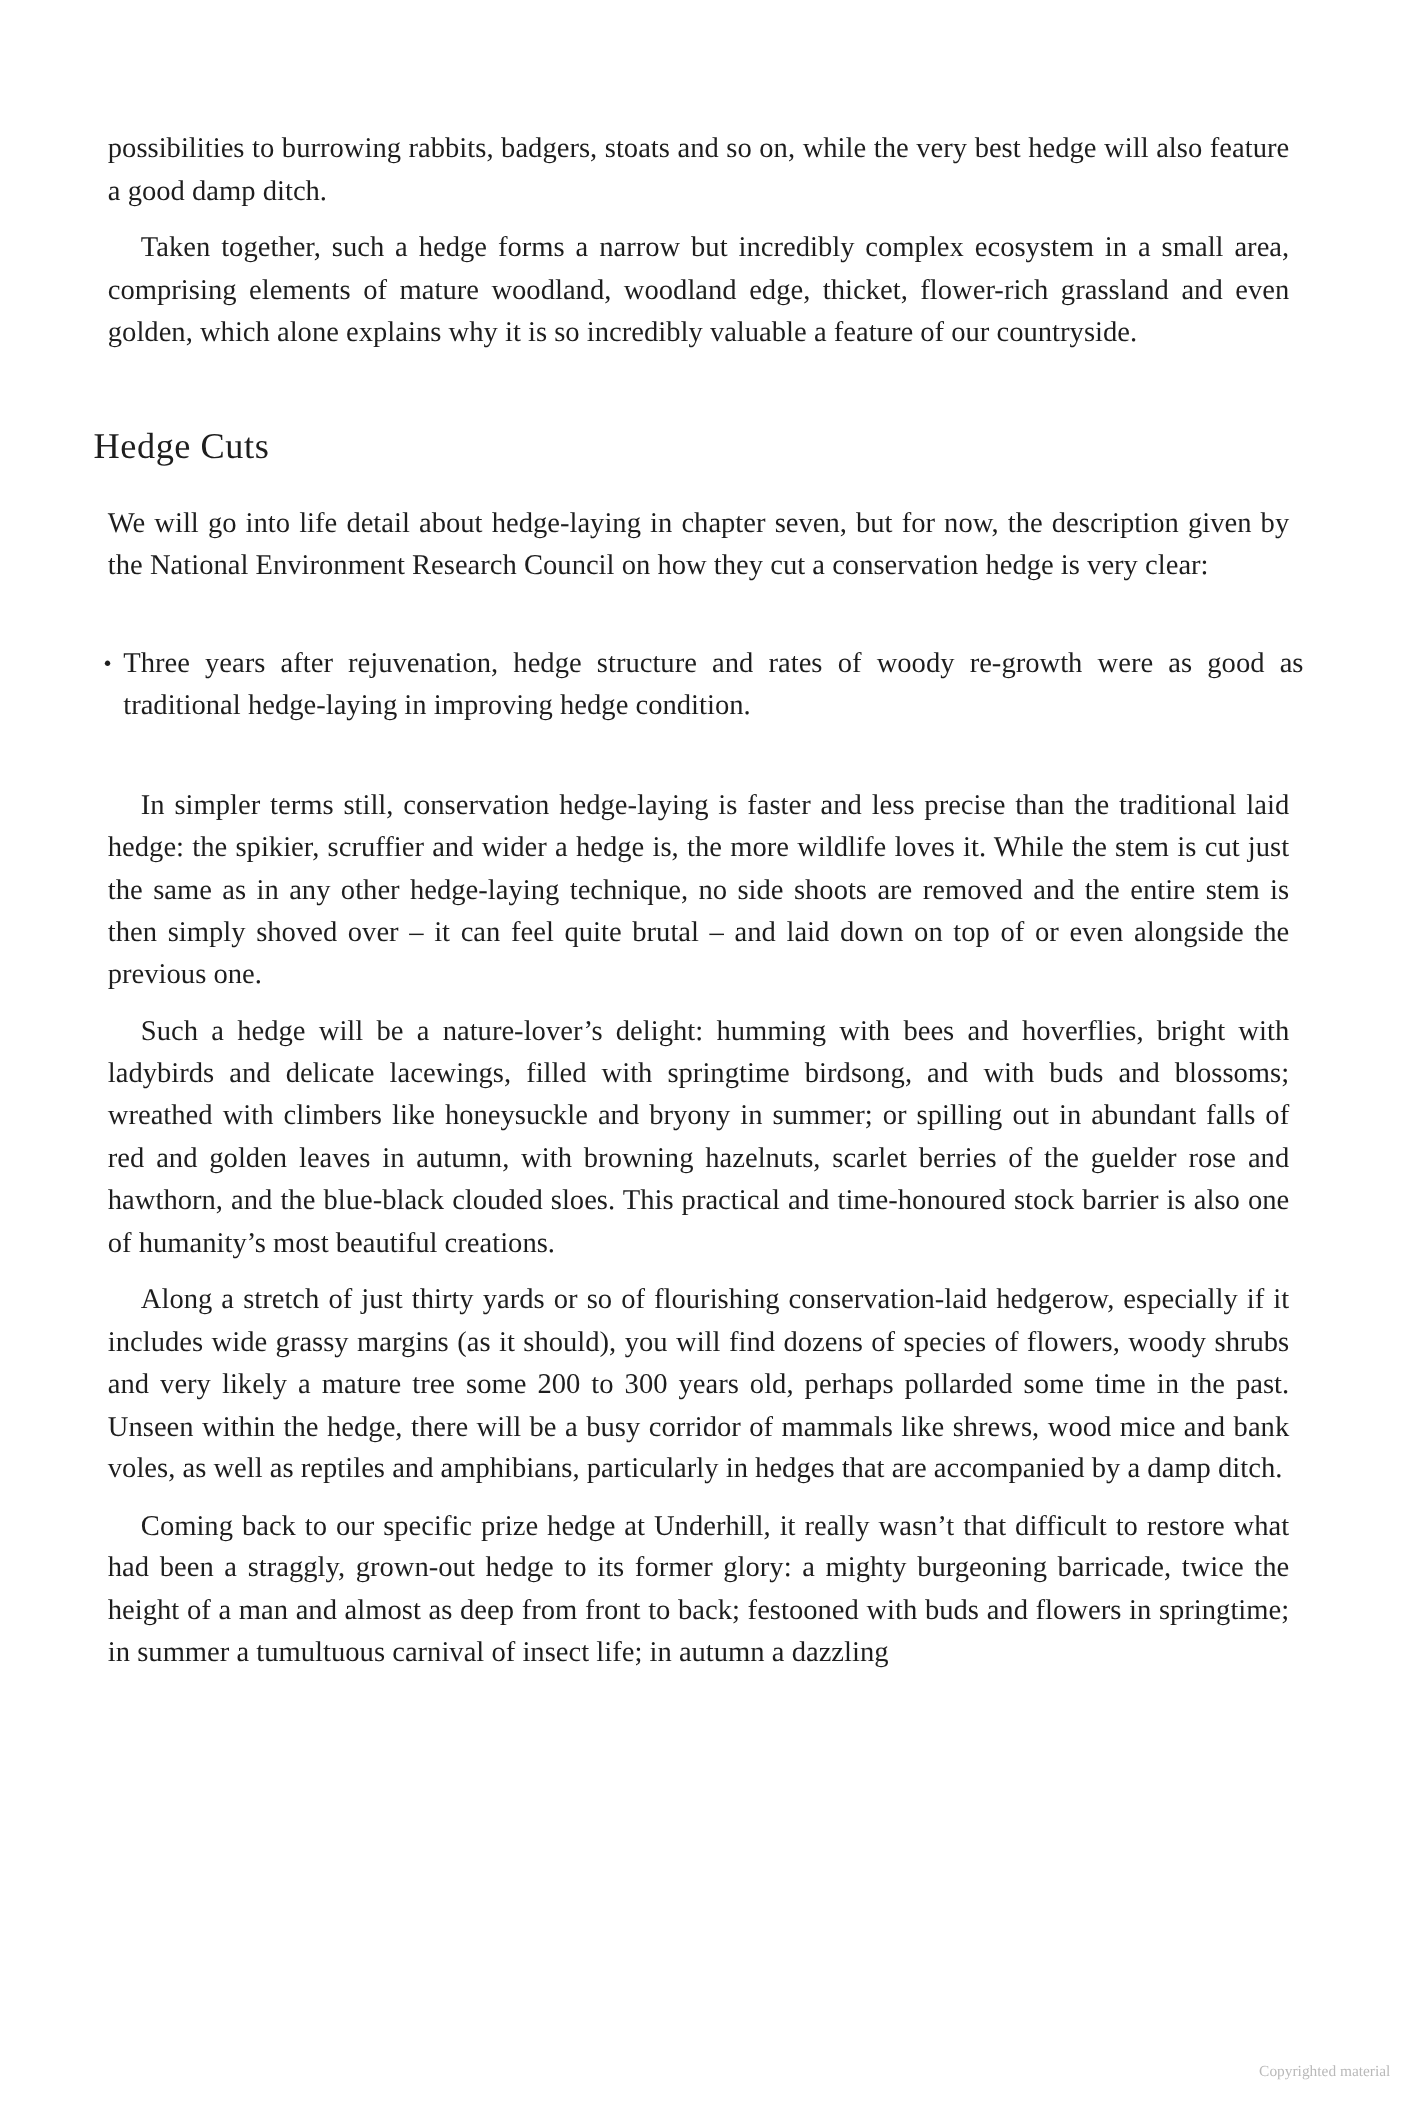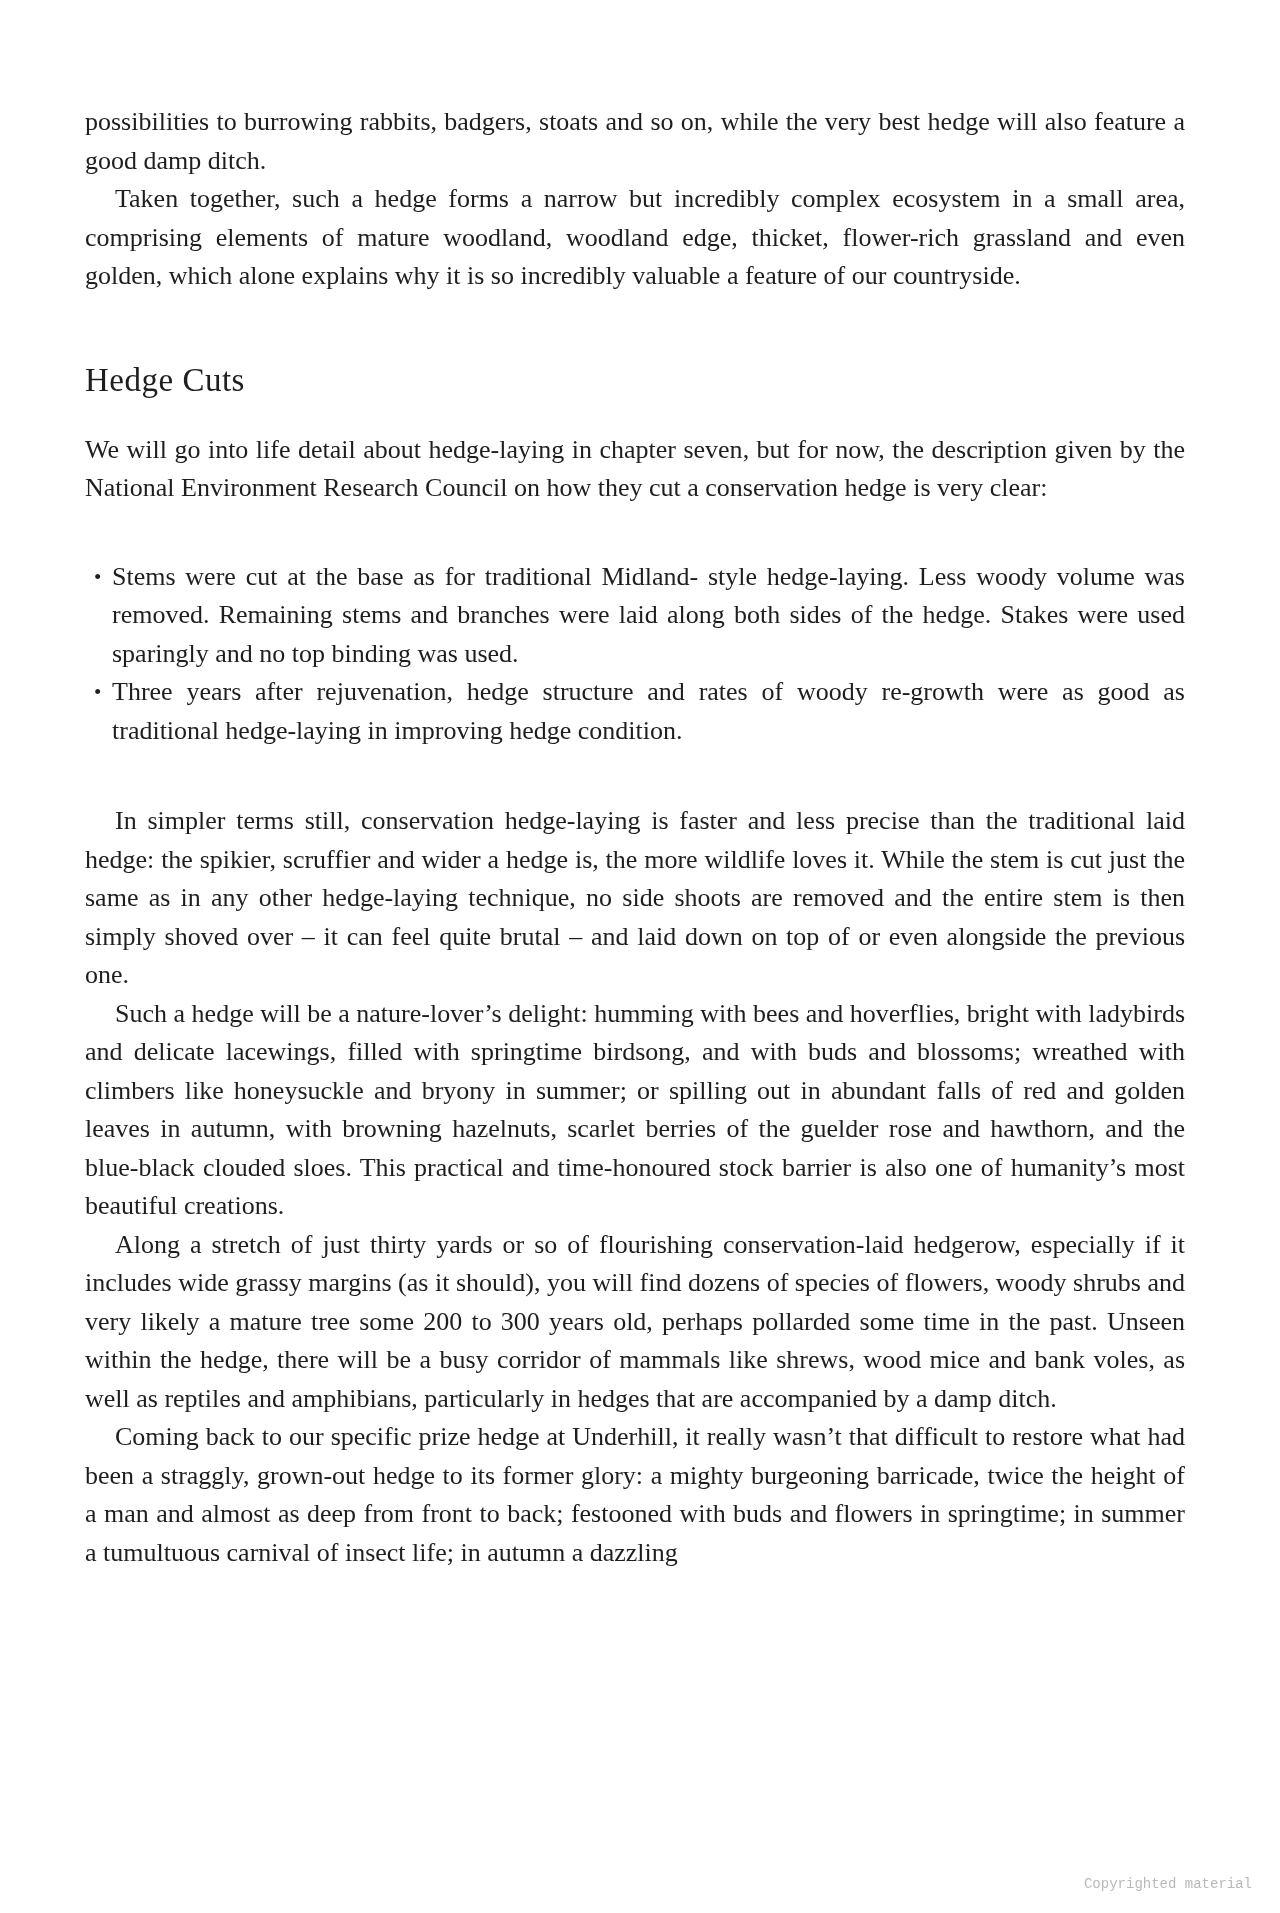--- a/index.html
+++ b/index.html
@@ -17,21 +17,21 @@
     overflow: hidden;
   }
   .content {
     position: absolute;
     left: 85px;
     top: 103px;
     width: 1100px;
     color: #1e1e1e;
   }
   .body-text {
-    margin: 0;
+    margin: 13px;
     font-size: 26px;
     line-height: 38.5px;
     text-align: justify;
     color: #1e1e1e;
   }
   .indent { text-indent: 30px; }
   .section-heading {
     font-size: 33px;
     line-height: 44px;
     font-weight: normal;
@@ -70,43 +70,42 @@
   }
   .footnote-link {
     color: inherit;
     font-size: 17px;
     text-decoration: underline;
     text-underline-offset: 2px;
     cursor: pointer;
   }
   .watermark {
     position: absolute;
-    right: 28px;
+    right: 16px;
     bottom: 21px;
-    font-family: Liberation Mono, monospace;
+    font-family: Liberation Serif, serif;
     font-size: 14px;
     color: #b9b9b9;
   }
 </style>
 </head>
 <body>
 
 <div class="page">
   <div class="content">
 
     <p class="body-text">possibilities to burrowing rabbits, badgers, stoats and so on, while the very best hedge will also feature a good damp ditch.</p>
 
     <p class="body-text indent">Taken together, such a hedge forms a narrow but incredibly complex ecosystem in a small area, comprising elements of mature woodland, woodland edge, thicket, flower-rich grassland and even golden, which alone explains why it is so incredibly valuable a feature of our countryside.</p>
 
     <h1 class="section-heading">Hedge Cuts</h1>
 
     <p class="body-text"><span>We will go into life detail about hedge-laying in </span><a class="inline-link">chapter seven</a><span>, but for now, the description given by the National Environment Research Council on how they cut a conservation hedge is very clear:</span></p>
 
     <ul class="bullet-list">
-      <li><span>Stems were cut at the base as for traditional Midland- style hedge-laying. Less woody volume was removed. Remaining stems and branches were laid along both sides of the hedge. Stakes were used sparingly and no top binding was used.</span></li>
       <li><span>Three years after rejuvenation, hedge structure and rates of woody re-growth were as good as traditional hedge-laying in improving hedge condition.</span></li>
     </ul>
 
     <p class="body-text indent after-bullets">In simpler terms still, conservation hedge-laying is faster and less precise than the traditional laid hedge: the spikier, scruffier and wider a hedge is, the more wildlife loves it. While the stem is cut just the same as in any other hedge-laying technique, no side shoots are removed and the entire stem is then simply shoved over – it can feel quite brutal – and laid down on top of or even alongside the previous one.</p>
 
     <p class="body-text indent">Such a hedge will be a nature-lover’s delight: humming with bees and hoverflies, bright with ladybirds and delicate lacewings, filled with springtime birdsong, and with buds and blossoms; wreathed with climbers like honeysuckle and bryony in summer; or spilling out in abundant falls of red and golden leaves in autumn, with browning hazelnuts, scarlet berries of the guelder rose and hawthorn, and the blue-black clouded sloes. This practical and time-honoured stock barrier is also one of humanity’s most beautiful creations.</p>
 
     <p class="body-text indent">Along a stretch of just thirty yards or so of flourishing conservation-laid hedgerow, especially if it includes wide grassy margins (as it should), you will find dozens of species of flowers, woody shrubs and very likely a mature tree some 200 to 300 years old, perhaps pollarded some time in the past. Unseen within the hedge, there will be a busy corridor of mammals like shrews, wood mice and bank voles, as well as reptiles and amphibians, particularly in hedges that are accompanied by a damp ditch.</p>
 
     <p class="body-text indent">Coming back to our specific prize hedge at Underhill, it really wasn’t that difficult to restore what had been a straggly, grown-out hedge to its former glory: a mighty burgeoning barricade, twice the height of a man and almost as deep from front to back; festooned with buds and flowers in springtime; in summer a tumultuous carnival of insect life; in autumn a dazzling</p>

